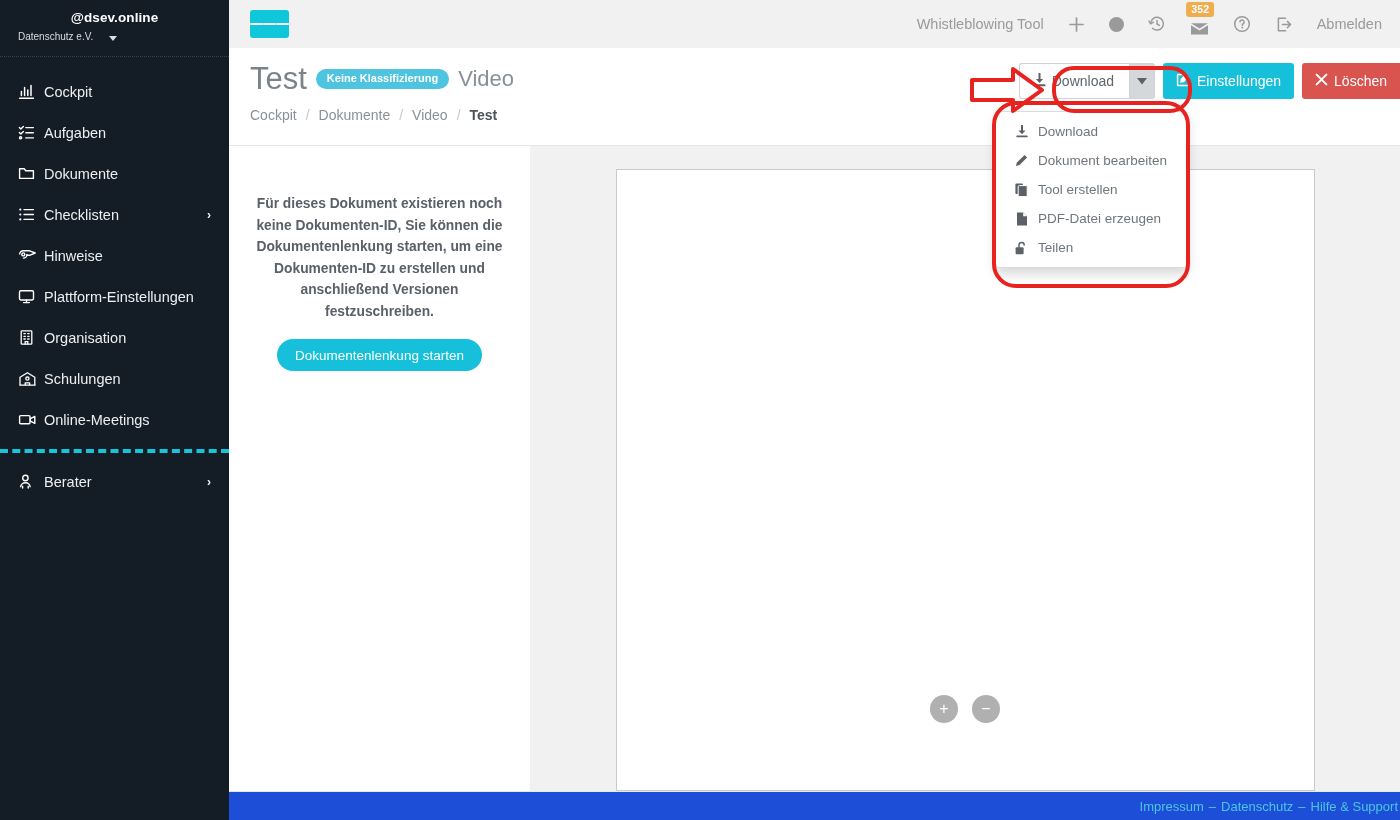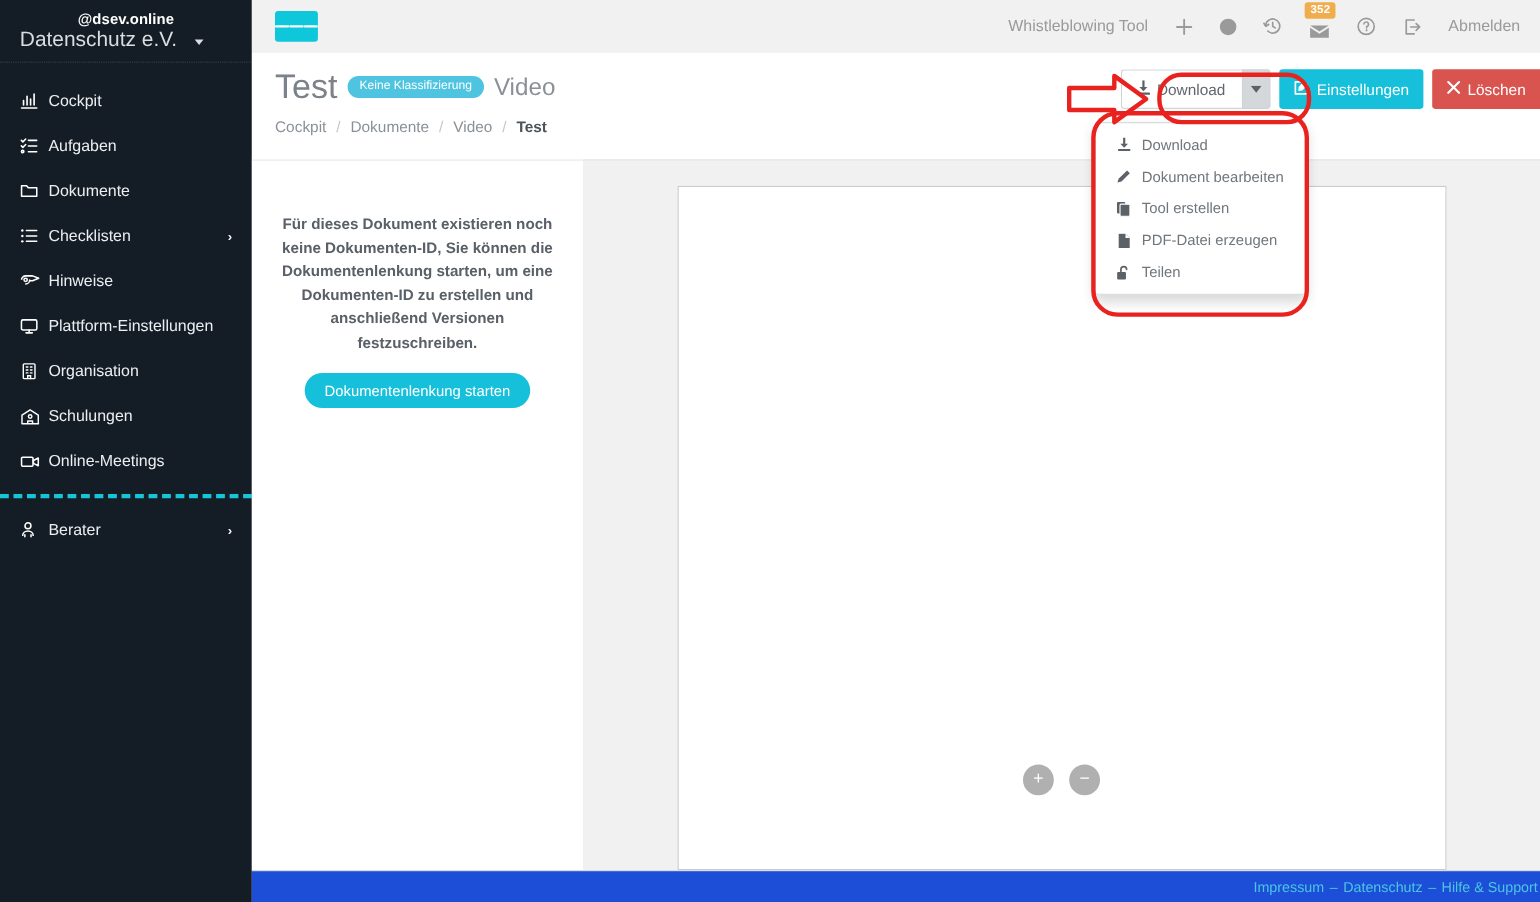--- a/index.html
+++ b/index.html
@@ -23,21 +23,21 @@
   .sb-head {
     padding: 8px 16px 9px 16px;
     text-align: center;
     border-bottom: 1px dotted #39424c;
   }
   .sb-account {
     font-size: 13.5px; font-weight: bold; color: #ffffff;
     letter-spacing: .1px; line-height: 19px;
   }
   .sb-org {
-    font-size: 19px; color: #d9dde1; line-height: 20px;
+    font-size: 10px; color: #d9dde1; line-height: 20px;
     display: flex; align-items: center; justify-content: flex-start;
     gap: 16px; padding-left: 2px;
   }
   .caret-down {
     width: 0; height: 0; display: inline-block;
     border-left: 4px solid transparent; border-right: 4px solid transparent;
     border-top: 5px solid #d9dde1; position: relative; top: 1px;
   }
   .sb-nav { padding-top: 14px; }
   .sb-item {
@@ -107,21 +107,21 @@
   .tb-ico.mail { padding-top: 8px; }
 
   
   .titleblock {
     background: #ffffff; flex: 0 0 97px; padding: 12px 0 0 21px;
     position: relative;
   }
   .title-row { display: flex; align-items: center; gap: 9px; }
   .doc-title { font-size: 31px; color: #7b8289; font-weight: 300; line-height: 38px; }
   .pill {
-    background: #4fc4e0; color: #ffffff; font-size: 11px; font-weight: normal;
+    background: #4fc4e0; color: #ffffff; font-size: 11px; font-weight: bold;
     border-radius: 11px; padding: 4px 11px 5px 11px; line-height: 11px;
     white-space: nowrap;
   }
   .doc-type { font-size: 22px; color: #8a9097; font-weight: 300; line-height: 28px; }
   .crumbs {
     margin-top: 9px; display: flex; align-items: center;
     font-size: 14px; color: #8a9097; gap: 0;
   }
   .crumbs a { color: #8a9097; text-decoration: none; cursor: pointer; }
   .crumbs .sep { color: #c4c8cc; padding: 0 9px; }

